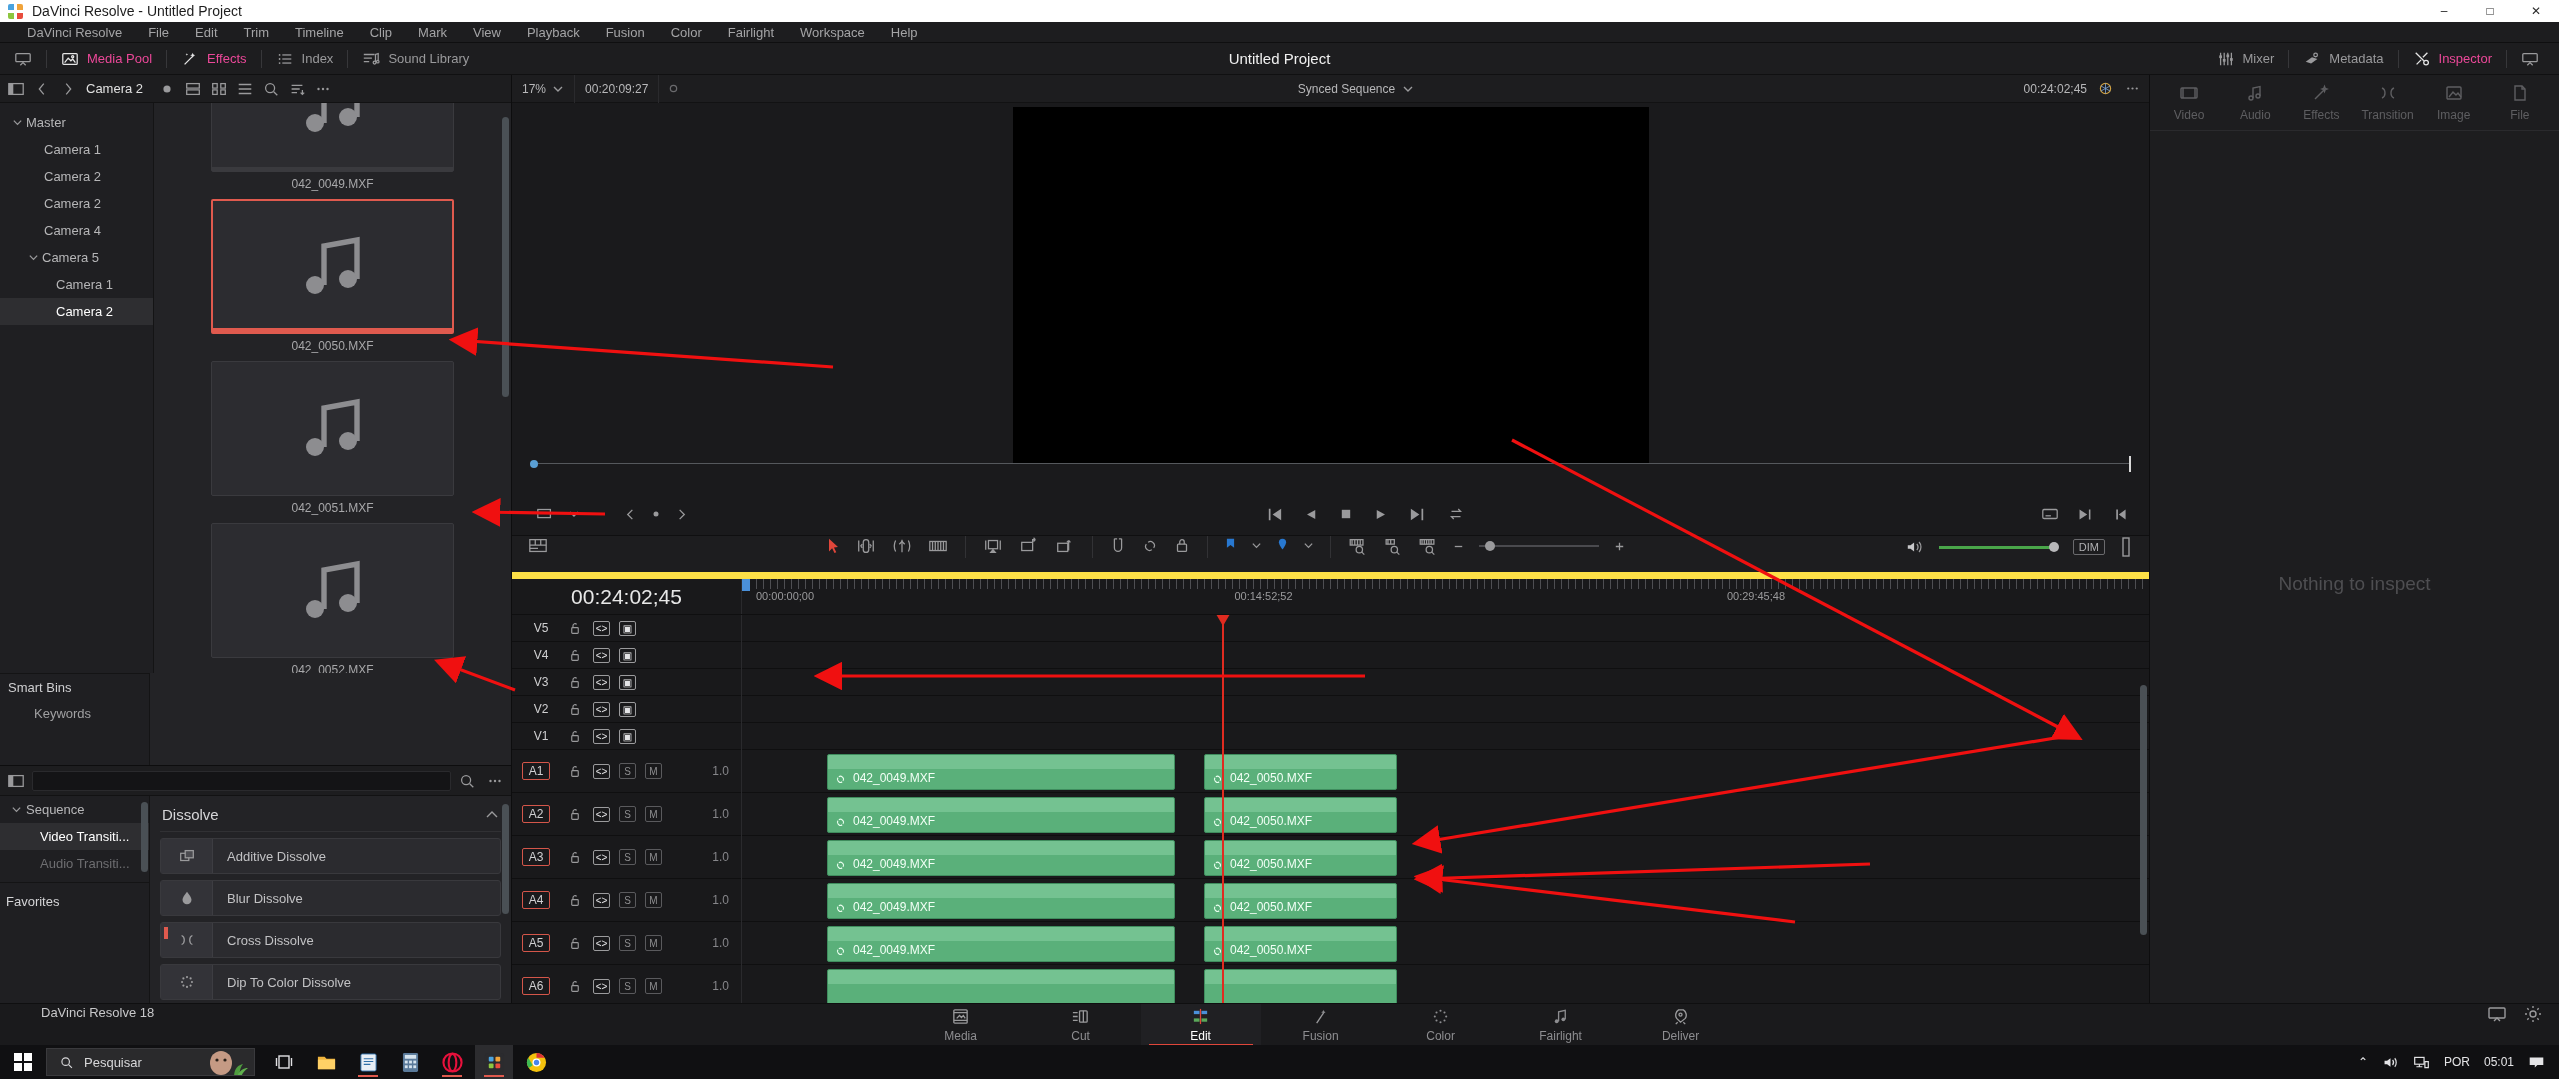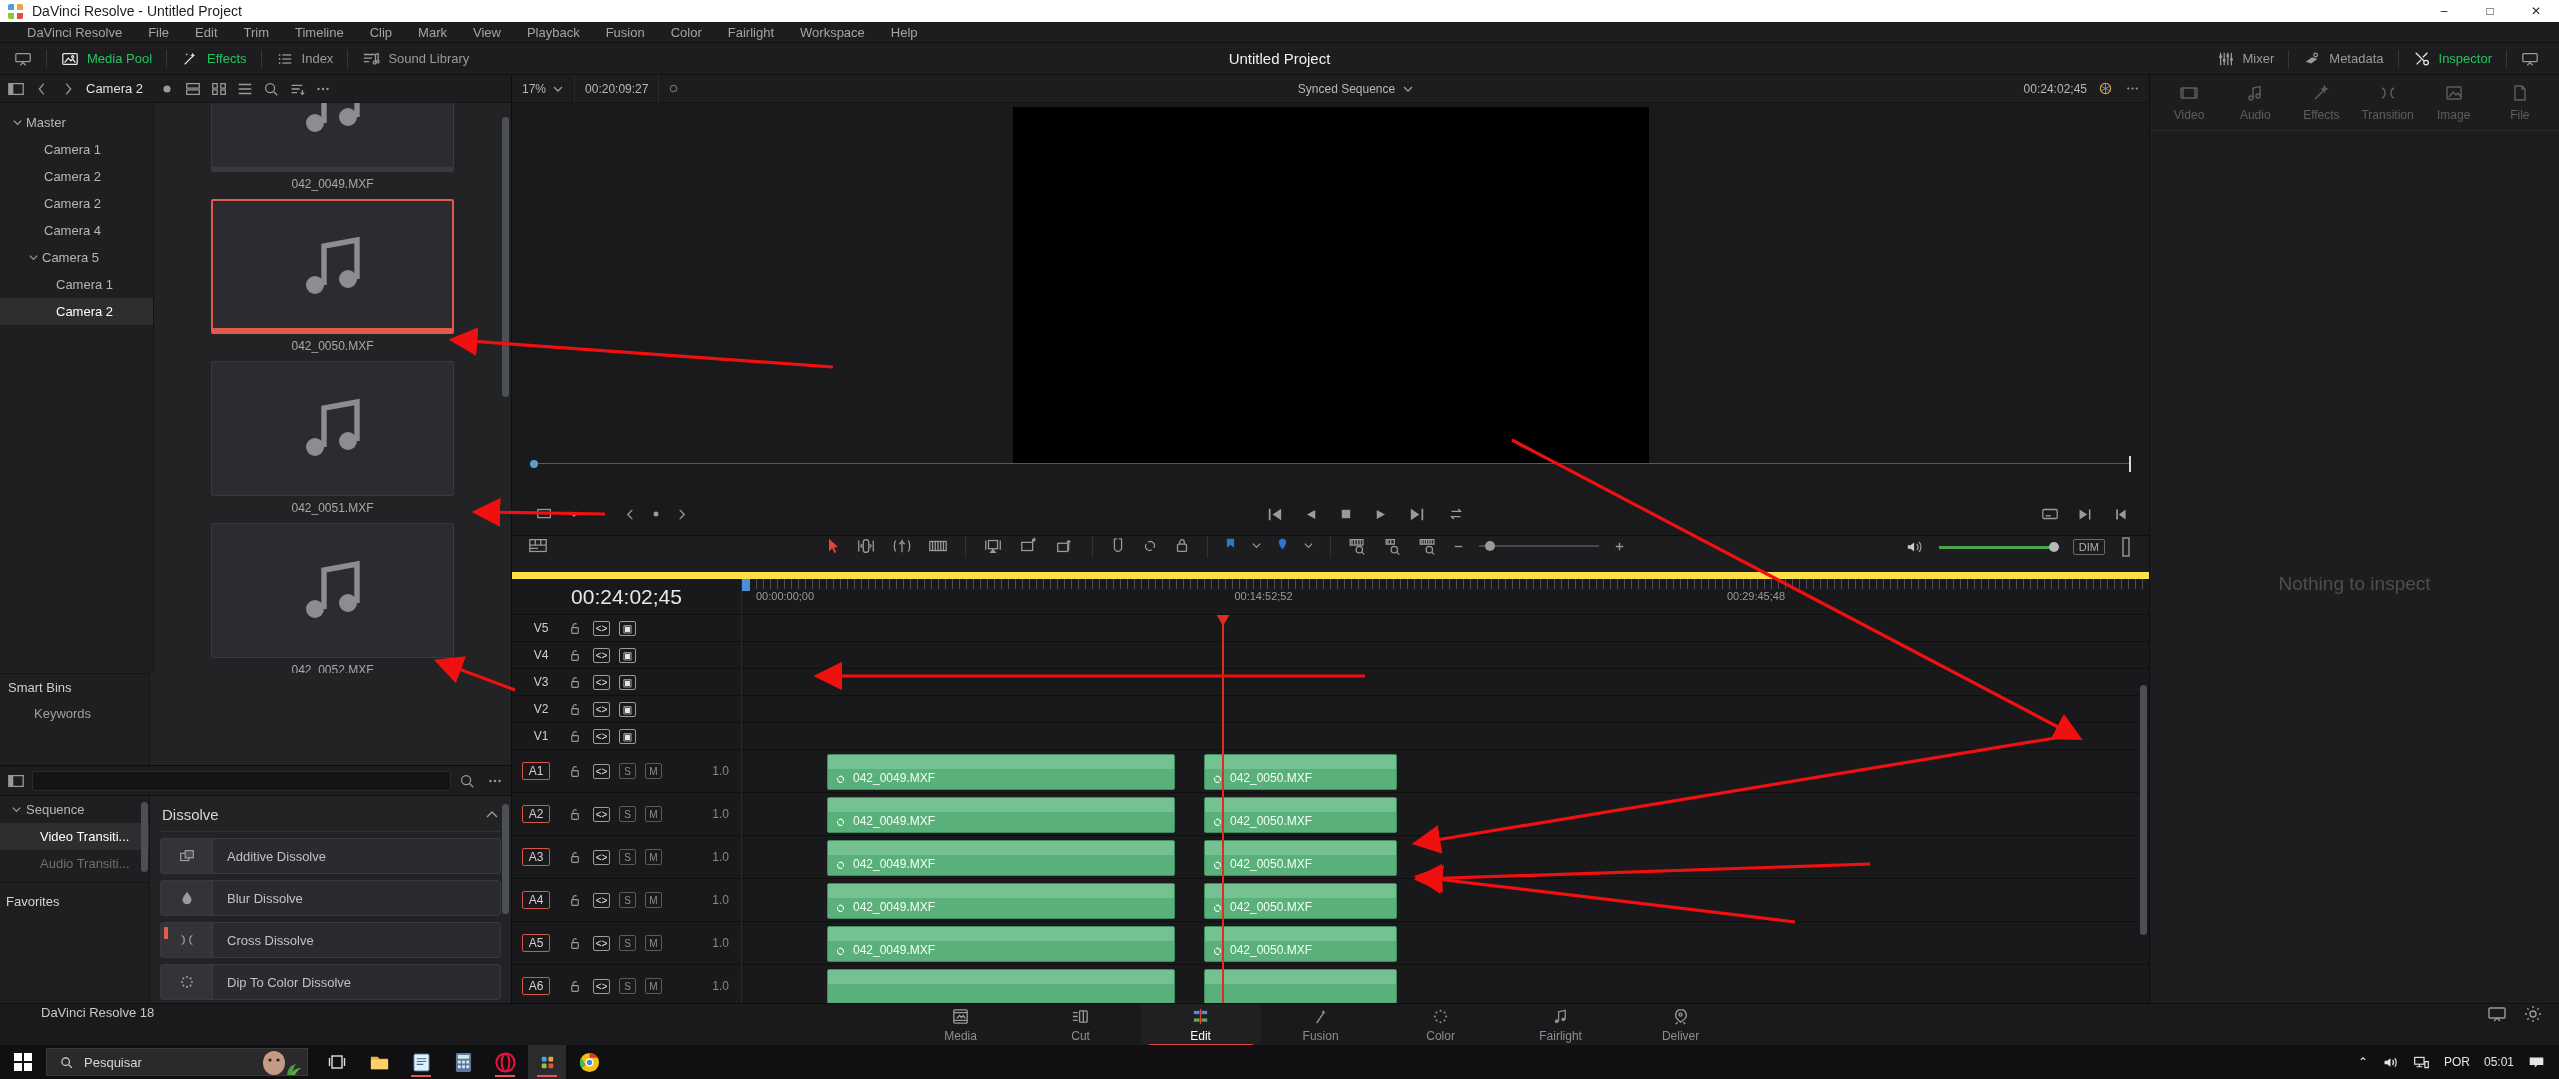--- a/index.html
+++ b/index.html
@@ -29,21 +29,21 @@
   
   .menubar{ height:21px; background:#1d1d1f; display:flex; align-items:center;
             padding-left:14px; border-bottom:1px solid #0f0f10; }
   .menubar .mi{ font-size:13px; color:#a4a4a6; padding:0 13px; line-height:21px; }
 
   
   .apptools{ height:32px; background:#1d1d1f; display:flex; align-items:center;
              border-bottom:1px solid #101011; position:relative; }
   .titem{ display:flex; align-items:center; gap:8px; padding:0 14px; height:32px;
           color:#9a9a9c; font-size:13px; }
-  .titem.active{ color:#22c55e; }
+  .titem.active{ color:#ec4899; }
   .tsep{ width:1px; height:18px; background:#37373a; }
   .apptitle{ position:absolute; left:0; right:0; text-align:center; color:#f0f0f0;
              font-size:15px; pointer-events:none; }
   .tright{ margin-left:auto; display:flex; align-items:center; padding-right:6px; }
 
   svg{ display:block; }
   .ic{ width:18px; height:18px; stroke:#9a9a9c; fill:none; stroke-width:1.4; }
   .ic.f{ fill:#9a9a9c; stroke:none; }
   .ic.br{ stroke:#e6e6e6; }
 
@@ -179,21 +179,21 @@
   .pg{ width:120px; display:flex; flex-direction:column; align-items:center; justify-content:center;
        gap:3px; font-size:12px; color:#8d8d90; position:relative; height:42px;}
   .pg.active{ color:#fff; background:#202023; }
   .pg.active:after{ content:''; position:absolute; left:8px; right:8px; bottom:0; height:2px; background:#e0463a;}
   .pb-right{ display:flex; align-items:center; gap:16px; padding-right:16px;}
 
   
   .taskbar{ position:absolute; left:0; right:0; bottom:0; height:34px; background:#101012;
             display:flex; align-items:center; }
   .tb-start{ width:46px; height:34px; display:flex; align-items:center; justify-content:center;}
-  .tb-search{ width:262px; height:28px; background:#2a2a2c; border:1px solid #3a3a3d;
+  .tb-search{ width:209px; height:28px; background:#2a2a2c; border:1px solid #3a3a3d;
               display:flex; align-items:center; gap:10px; padding-left:12px;
               color:#d8d8da; font-size:13px; position:relative; overflow:hidden;}
   .tb-icons{ display:flex; align-items:center; gap:4px; padding-left:10px;}
   .tbi{ width:38px; height:34px; display:flex; align-items:center; justify-content:center; position:relative;}
   .tbi.active{ background:#2c2c2f; }
   .tbi .under{ position:absolute; bottom:2px; left:9px; right:9px; height:2px; background:#e05a4e;}
   .tb-right{ margin-left:auto; display:flex; align-items:center; gap:14px; padding-right:14px;
              color:#e4e4e6; font-size:12px;}
 
   

